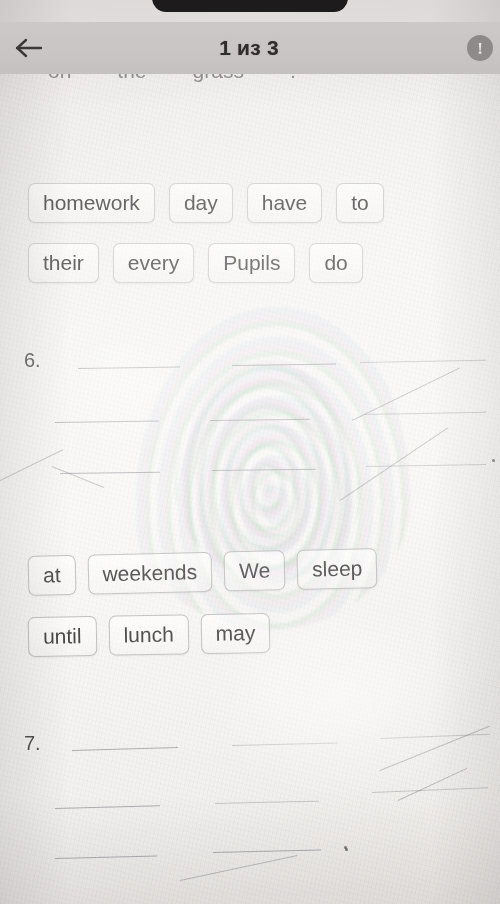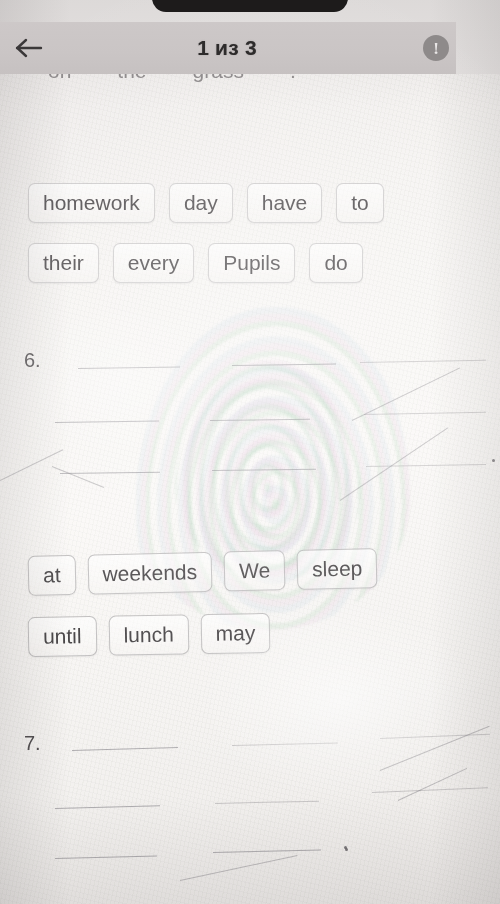--- a/index.html
+++ b/index.html
@@ -68,21 +68,21 @@
   }
 
   
   .notch{
     position:absolute;left:152px;top:-16px;width:196px;height:28px;
     background:#1d1b1b;border-radius:0 0 14px 14px;z-index:40;
   }
 
   
   .header{
-    position:absolute;left:0;top:22px;width:456px;height:52px;z-index:35;
+    position:absolute;left:0;top:22px;width:500px;height:52px;z-index:35;
     background:linear-gradient(to bottom,#cdc8c8 0%, #cac5c5 60%, #c6c1c1 100%);
     display:flex;align-items:center;
   }
   .hdr-back{
     width:58px;height:52px;display:flex;align-items:center;justify-content:center;
     cursor:pointer;
   }
   .hdr-back svg{display:block;}
   .hdr-title{
     flex:1;text-align:center;font-size:21px;font-weight:bold;color:#2e2c2c;

